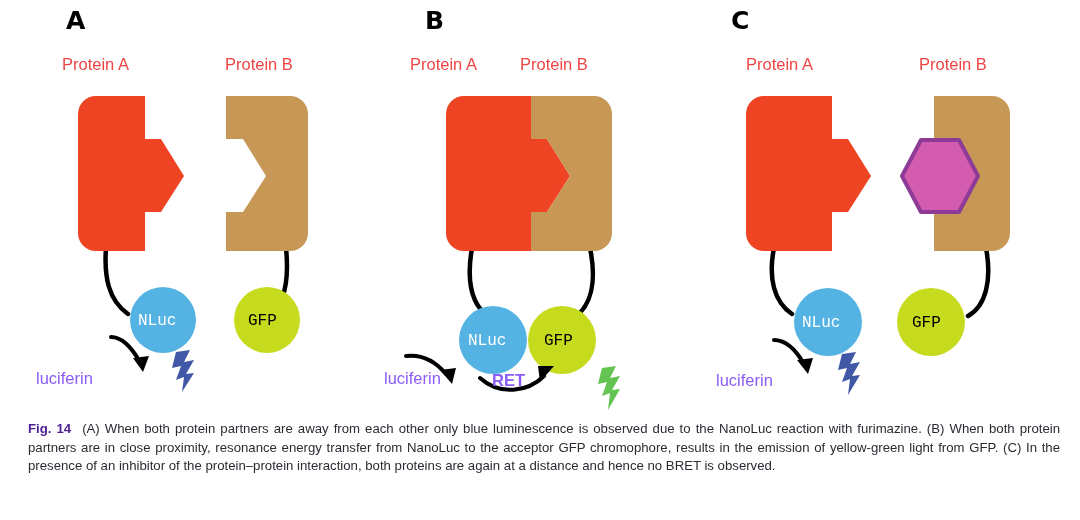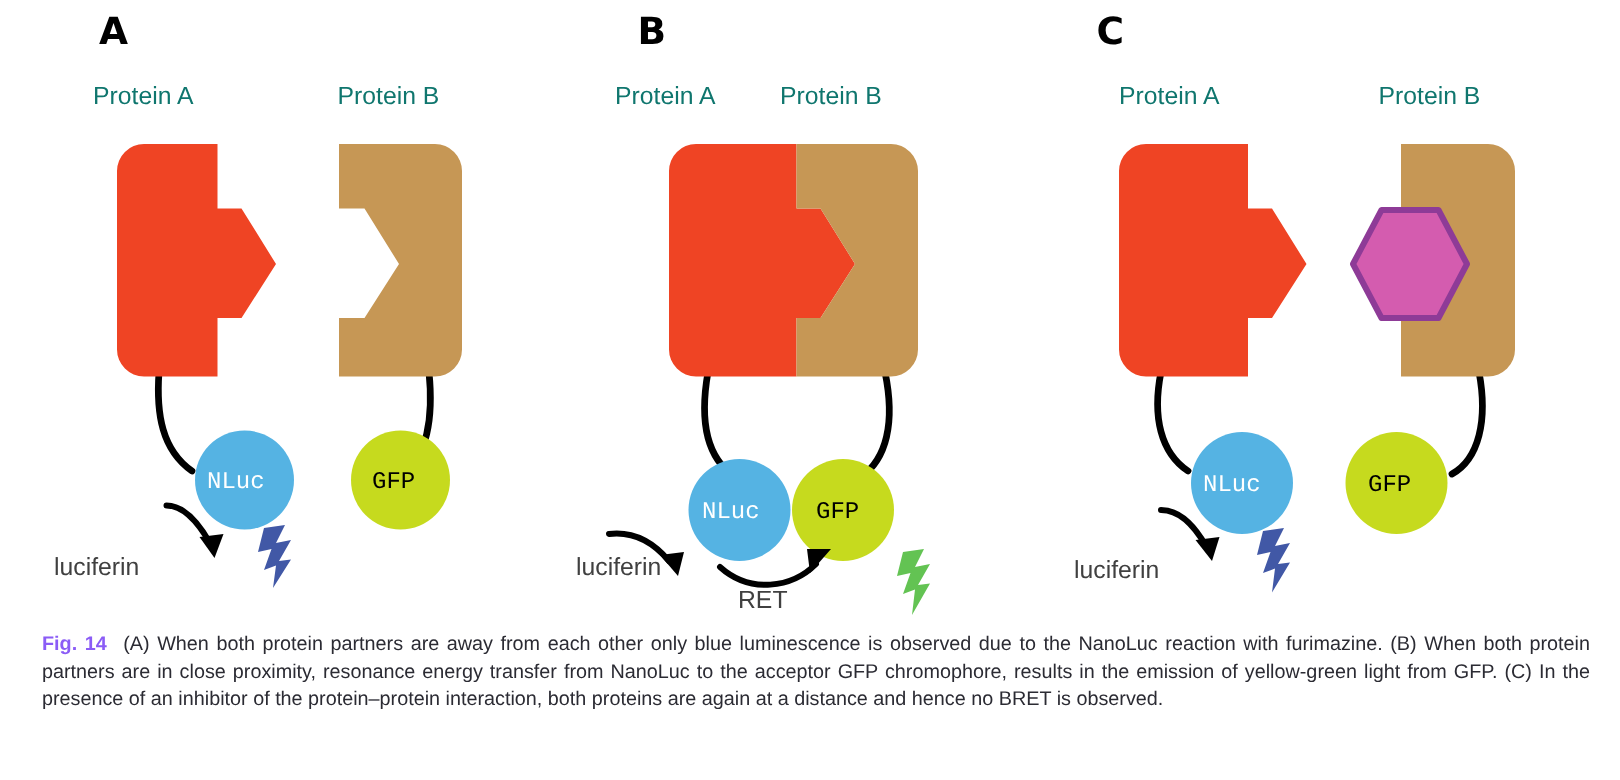--- a/index.html
+++ b/index.html
@@ -44,51 +44,51 @@
     font-weight: bold;
     font-size: 25px;
     color: #000000;
     letter-spacing: 0px;
     line-height: 1;
   }
   .protein-label {
     position: absolute;
     font-family: "Liberation Sans", sans-serif;
     font-size: 16.5px;
-    color: #0f766e;
+    color: #ef4444;
     white-space: nowrap;
     line-height: 1;
   }
   .tag-label {
     font-family: Liberation Mono, monospace;
     font-size: 16px;
   }
   .sub-label {
     position: absolute;
     font-family: "Liberation Sans", sans-serif;
     font-size: 16.5px;
-    color: #404040;
+    color: #8b5cf6;
     white-space: nowrap;
     line-height: 1;
   }
 
   .caption {
     position: absolute;
     left: 28px;
     top: 420px;
     width: 1032px;
     font-family: "Liberation Sans", sans-serif;
     font-size: 13.2px;
     line-height: 18.6px;
     color: #2b2b33;
     text-align: justify;
   }
   .caption b {
     font-weight: bold;
-    color: #8b5cf6;
+    color: #4c1d95;
   }
   .caption .capspace { display: inline-block; width: 11px; }
 
   svg { display: block; overflow: visible; }
   .svg-layer {
     position: absolute;
     left: 0;
     top: 0;
   }
 </style>
@@ -154,21 +154,21 @@
         <path d="M 38 356 C 55 354 68 362 78 374" fill="none" stroke="#000000" stroke-width="4" stroke-linecap="round"></path>
         <path d="M 84 384 L 72 370 L 88 368 Z" fill="#000000"></path>
 
         <path d="M 112 378 C 132 396 160 392 176 376" fill="none" stroke="#000000" stroke-width="4" stroke-linecap="round"></path>
         <path d="M 186 366 L 172 382 L 170 366 Z" fill="#000000"></path>
 
         <path d="M 234 368 L 248 366 L 242 378 L 252 376 L 244 390 L 252 389 L 240 410 L 242 393 L 234 396 L 239 382 L 230 384 Z" fill="#63C353"></path>
       </svg>
 
       <div class="sub-label" style="left:16px; top:370px;">luciferin</div>
-      <div class="sub-label" style="left:124px; top:392px;">RET</div>
+      <div class="sub-label" style="left:124px; top:372px;font-weight:bold;">RET</div>
 
       <div class="tag-label" style="position:absolute; left:100px; top:332px; color:#ffffff;">NLuc</div>
       <div class="tag-label" style="position:absolute; left:176px; top:332px; color:#000000;">GFP</div>
     </div>
 
     <div class="panel" id="panel-c">
       <div class="panel-letter" style="left:15px; top:8px;">C</div>
       <div class="protein-label" style="left:30px; top:56px;">Protein A</div>
       <div class="protein-label" style="left:203px; top:56px;">Protein B</div>
 

